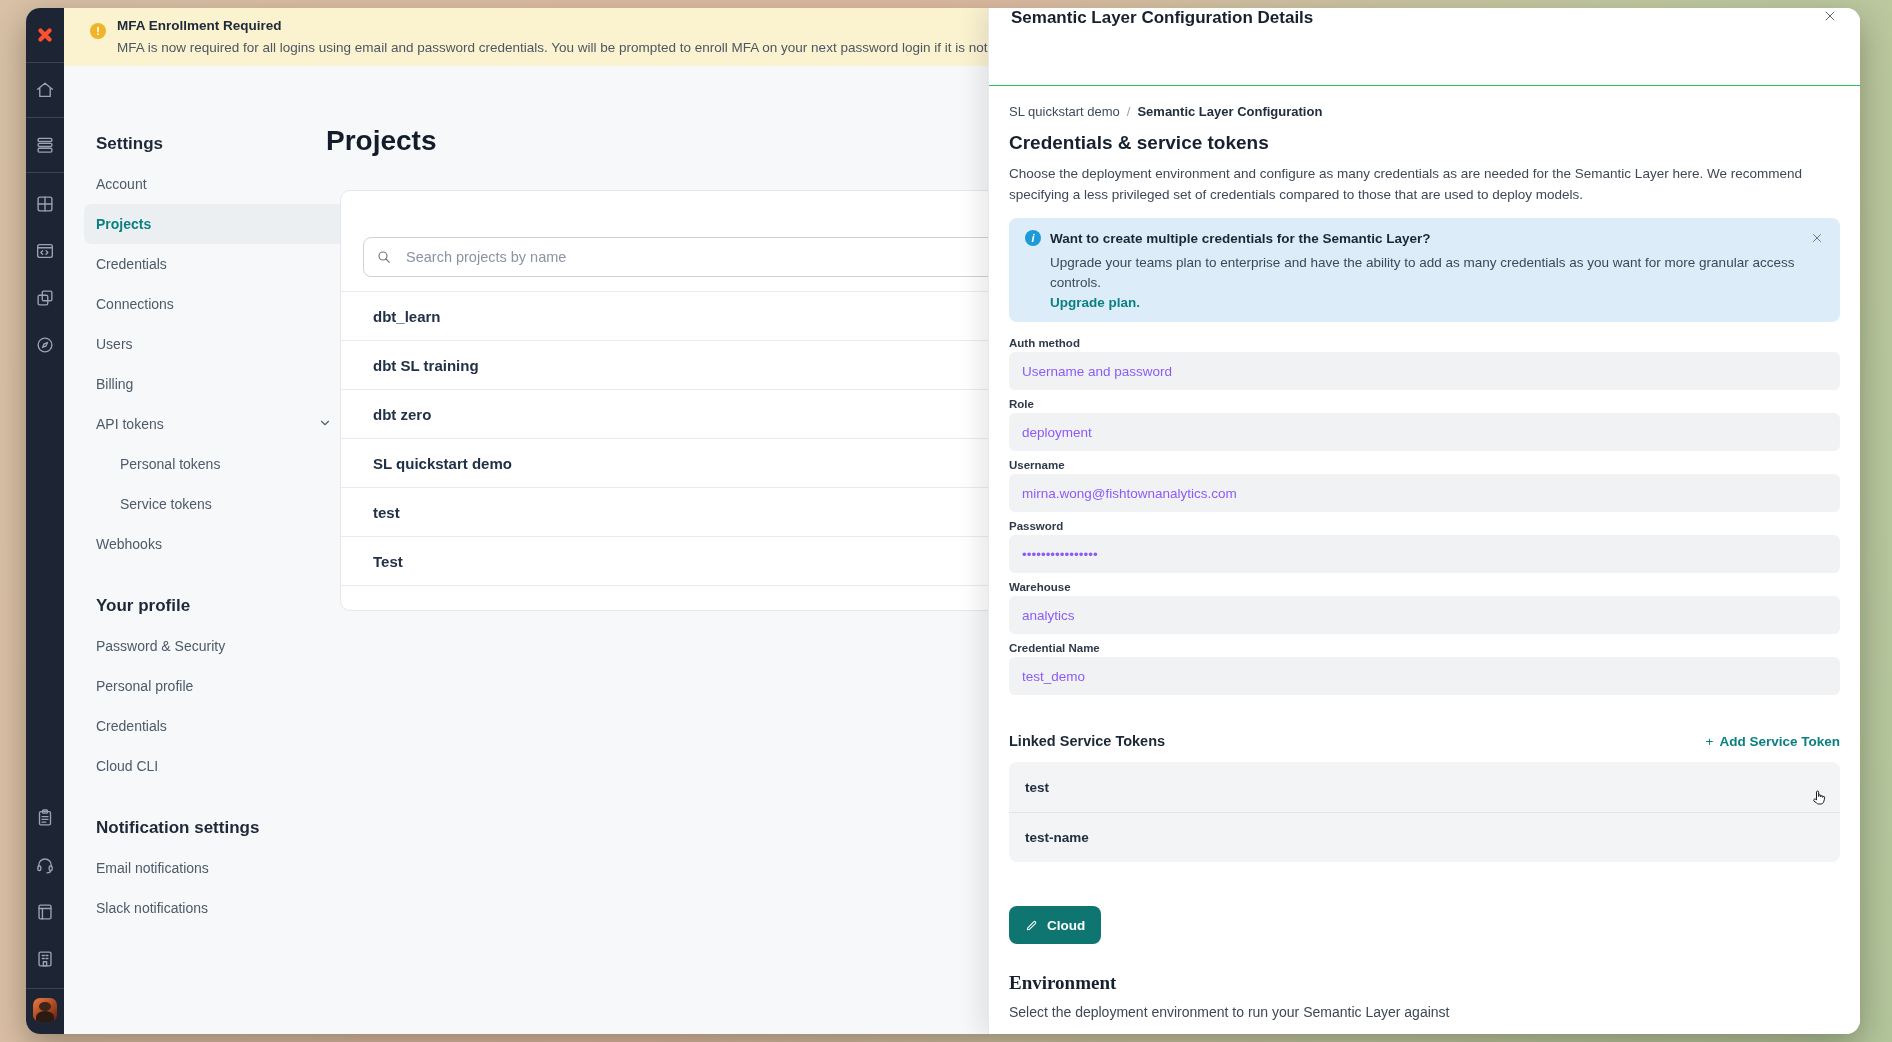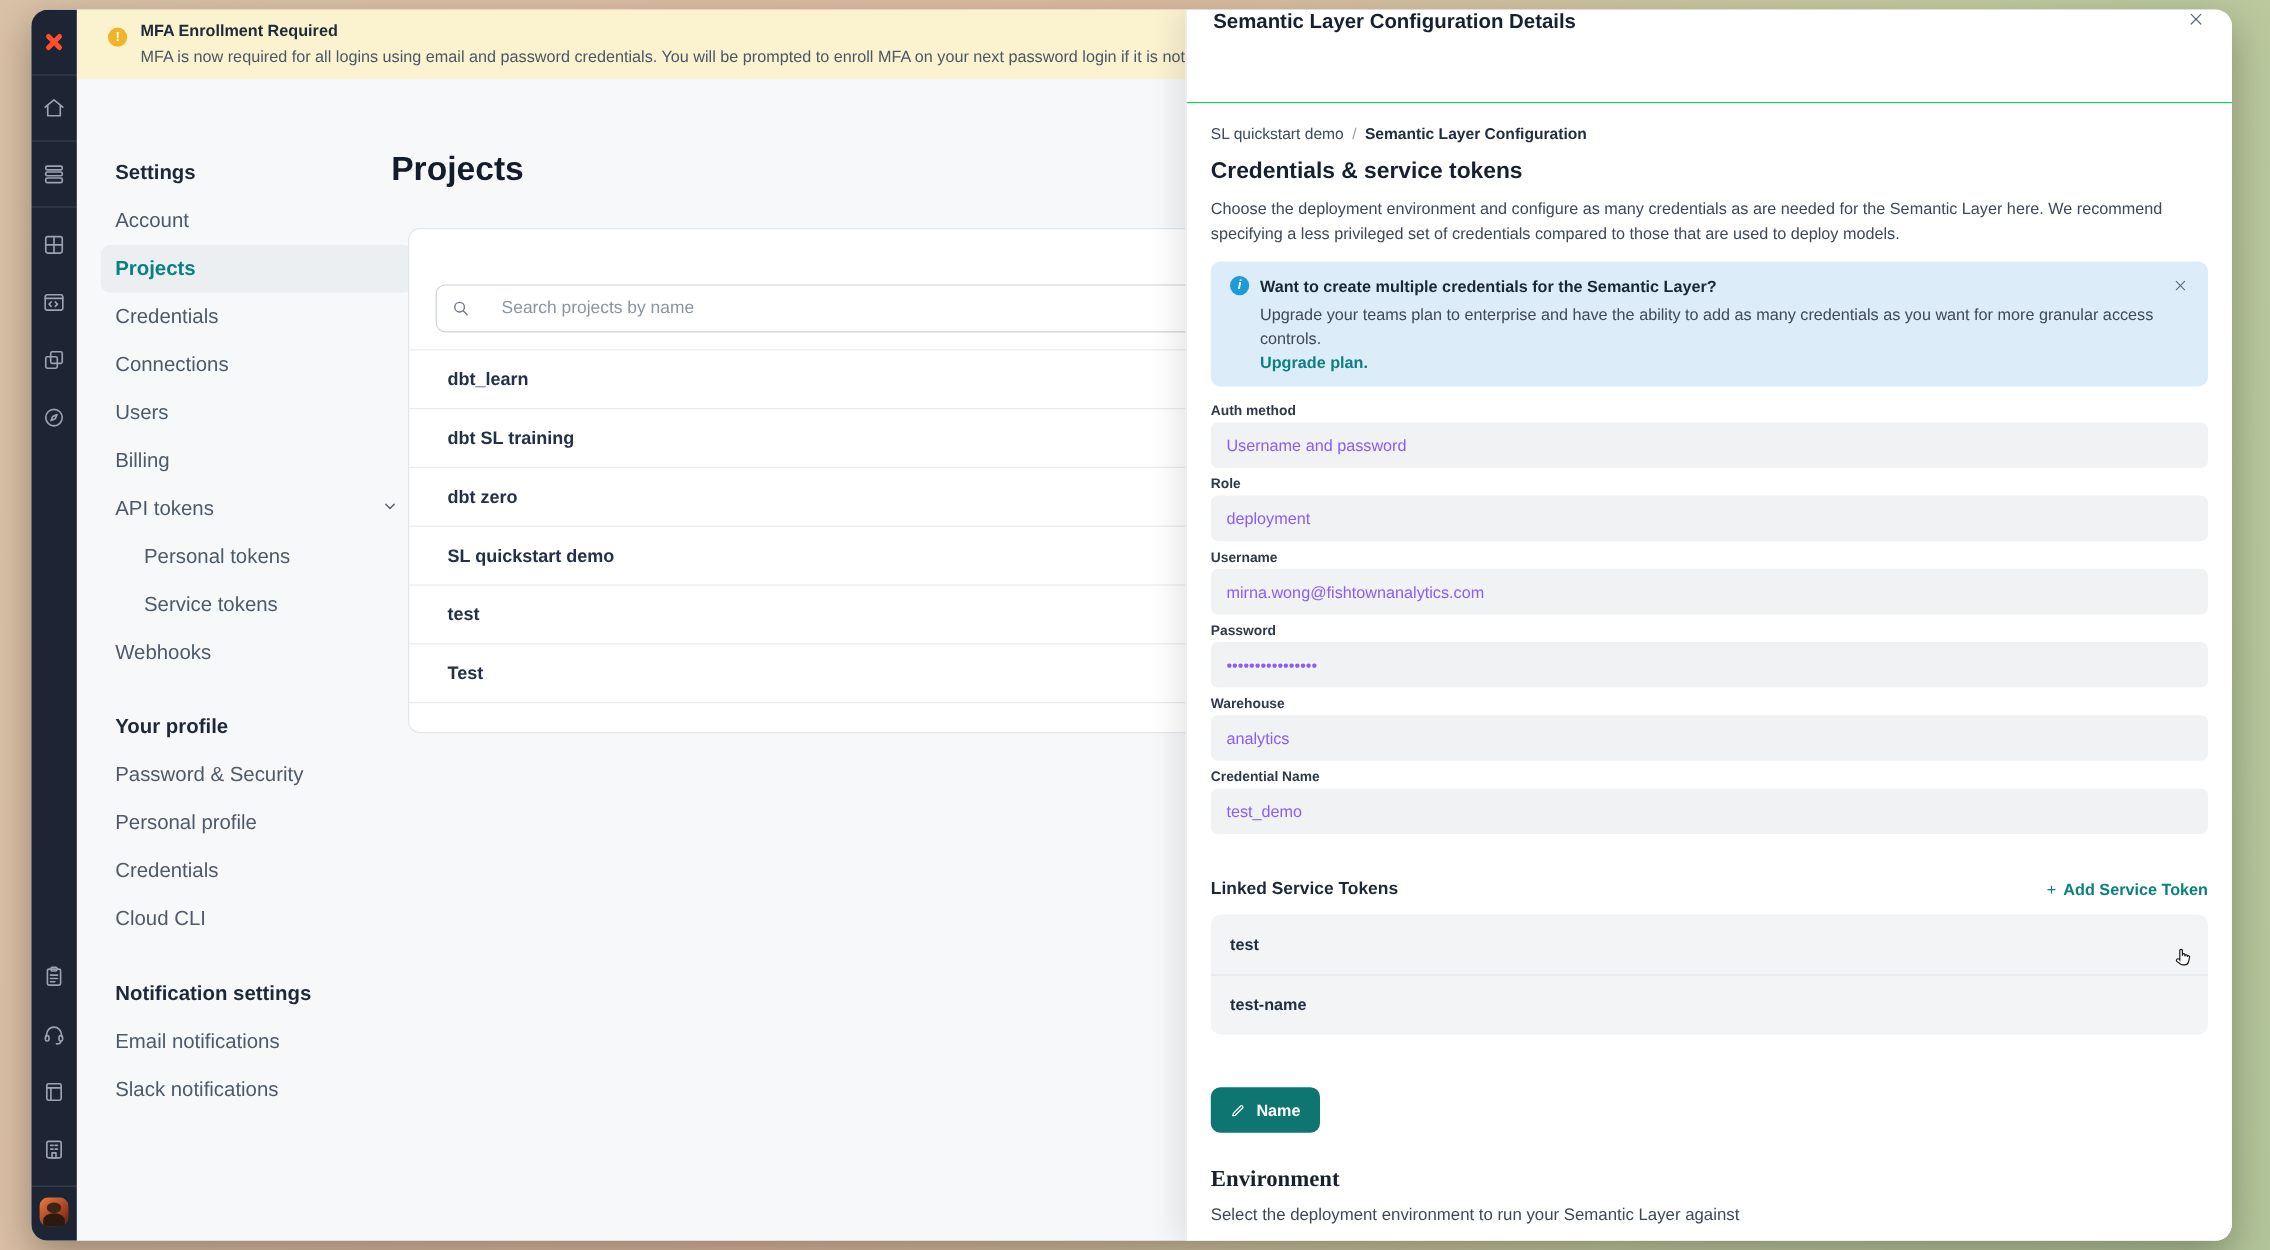--- a/index.html
+++ b/index.html
@@ -34,32 +34,32 @@
     background:#2b1a12; display:block; }
   
   .banner { position:absolute; left:38px; right:0; top:0; height:58px; background:#fbf3cf; z-index:1; }
   .banner-icon { position:absolute; left:26px; top:15px; width:16px; height:16px; border-radius:50%;
     background:#f0b429; color:#fff; font-size:11px; font-weight:bold; display:flex; align-items:center; justify-content:center; }
   .banner-title { position:absolute; left:53px; top:10px; font-size:13.5px; font-weight:bold; color:#202b3a; }
   .banner-msg { position:absolute; left:53px; top:32px; font-size:13.5px; color:#4c5664; white-space:nowrap; }
   
   .settings-nav { position:absolute; left:70px; top:116px; width:236px; z-index:1; }
   .nav-header { height:40px; display:flex; align-items:center; font-size:17px; font-weight:bold; color:#1d2939; }
-  .nav-item { height:40px; display:flex; align-items:center; font-size:17px; color:#4d5a6a;
+  .nav-item { height:40px; display:flex; align-items:center; font-size:14px; color:#4d5a6a;
     padding:0 12px; margin:0 -12px; width:calc(100% + 24px); cursor:default;text-align:center; }
   .nav-item.active { background:#eceff2; border-radius:8px; color:#0c8080; font-weight:bold; }
   .nav-item.indent { padding-left:36px; }
   .nav-item .chev { margin-left:auto; }
   .nav-gap { height:22px; }
   
   .page-title { position:absolute; left:300px; top:117px; font-size:28px; font-weight:bold; color:#121c2b; z-index:1; }
   .card { position:absolute; left:314px; top:182px; width:1410px; height:421px; background:#fff;
     border:1px solid #e4e7ea; border-radius:10px; z-index:1; }
   .search { position:absolute; left:22px; top:46px; width:1240px; height:40px; border:1px solid #ccd2d8;
-    border-radius:8px; background:#fff; display:flex; align-items:center; padding:0 12px; gap:26px; }
+    border-radius:8px; background:#fff; display:flex; align-items:center; padding:0 12px; gap:14px; }
   .search svg { stroke:#6b7684; fill:none; stroke-width:1.7; stroke-linecap:round; }
   .search input { border:none; outline:none; flex:1; font-size:14.5px; color:#2b3646;
     font-family:"Liberation Sans",sans-serif; background:transparent; }
   .search input::placeholder { color:#8a94a3; }
   .rows { position:absolute; left:0; right:0; top:100px; border-top:1px solid #e9ebee; }
   .prow { height:49px; display:flex; align-items:center; padding-left:32px; font-size:15px; font-weight:bold;
     color:#223147; border-bottom:1px solid #e9ebee; }
   
   .panel { position:absolute; left:962px; top:0; width:872px; height:1026px; background:#fff; z-index:5;
     border-left:1px solid #e7e9ec; box-shadow:-8px 0 22px rgba(16,24,40,.10); }
@@ -225,21 +225,21 @@
         <div class="token-row">test</div>
         <div class="token-row">test-name</div>
       </div>
 
       <button class="edit-btn">
         <span style="display:inline-flex;">
           <svg width="14" height="14" viewBox="0 0 24 24" fill="none" stroke="#fff" stroke-width="1.8" stroke-linecap="round" stroke-linejoin="round">
               <path d="M4 20l.8-3.2L15.3 6.3a2 2 0 0 1 2.8 2.8L7.6 19.6 4 20z"></path>
             </svg>
         </span>
-        <span>Name</span>
+        <span>Cloud</span>
       </button>
 
       <div class="env-title">Environment</div>
       <div class="env-desc">Select the deployment environment to run your Semantic Layer against</div>
     </div>
   </div>
 
   <div class="rail">
     <div class="rail-sec">
       <svg width="20" height="20" viewBox="0 0 24 24">

